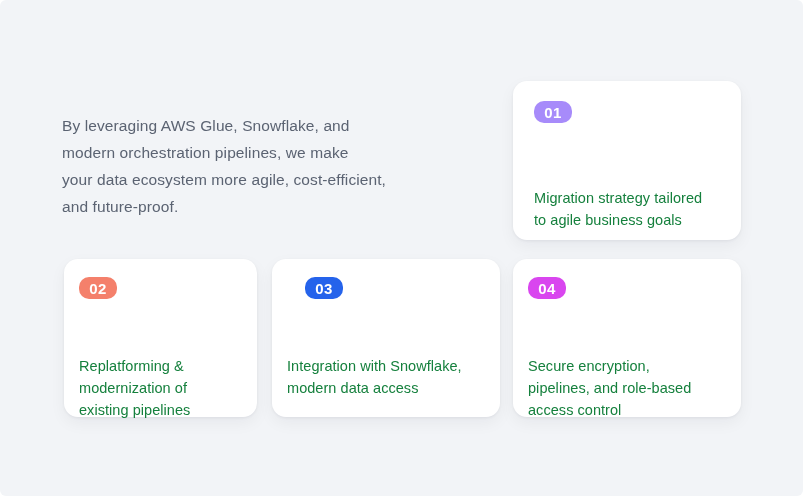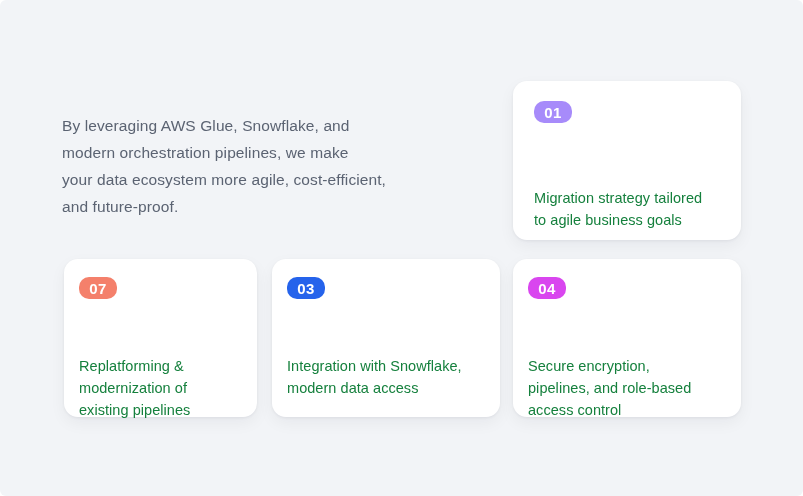--- a/index.html
+++ b/index.html
@@ -64,21 +64,21 @@
     font-size: 15px;
     font-weight: bold;
     display: flex;
     align-items: center;
     justify-content: center;
     letter-spacing: 0.3px;
   }
   .card-02 .badge,
   .card-03 .badge,
   .card-04 .badge { left: 15px; top: 18px; }
-  .card-03 .badge { left: 15px; }
+  .card-03 .badge { left: 33px; }
 
   .card-text {
     position: absolute;
     left: 21px;
     right: 16px;
     top: 88px;
     font-size: 14.5px;
     line-height: 22px;
     color: #15803d;
     letter-spacing: 0.05px;
@@ -105,21 +105,21 @@
 
   <div class="card card-01">
     <div class="badge" style="background: rgb(167, 139, 250);">01</div>
     <div class="card-text">
       <span>Migration strategy tailored</span>
       <span>to agile business goals</span>
     </div>
   </div>
 
   <div class="card card-02">
-    <div class="badge" style="background: rgb(244, 128, 107);">07</div>
+    <div class="badge" style="background: rgb(244, 128, 107);">02</div>
     <div class="card-text">
       <span>Replatforming &amp;</span>
       <span>modernization of</span>
       <span>existing pipelines</span>
     </div>
   </div>
 
   <div class="card card-03">
     <div class="badge" style="background: rgb(37, 99, 235);">03</div>
     <div class="card-text">

